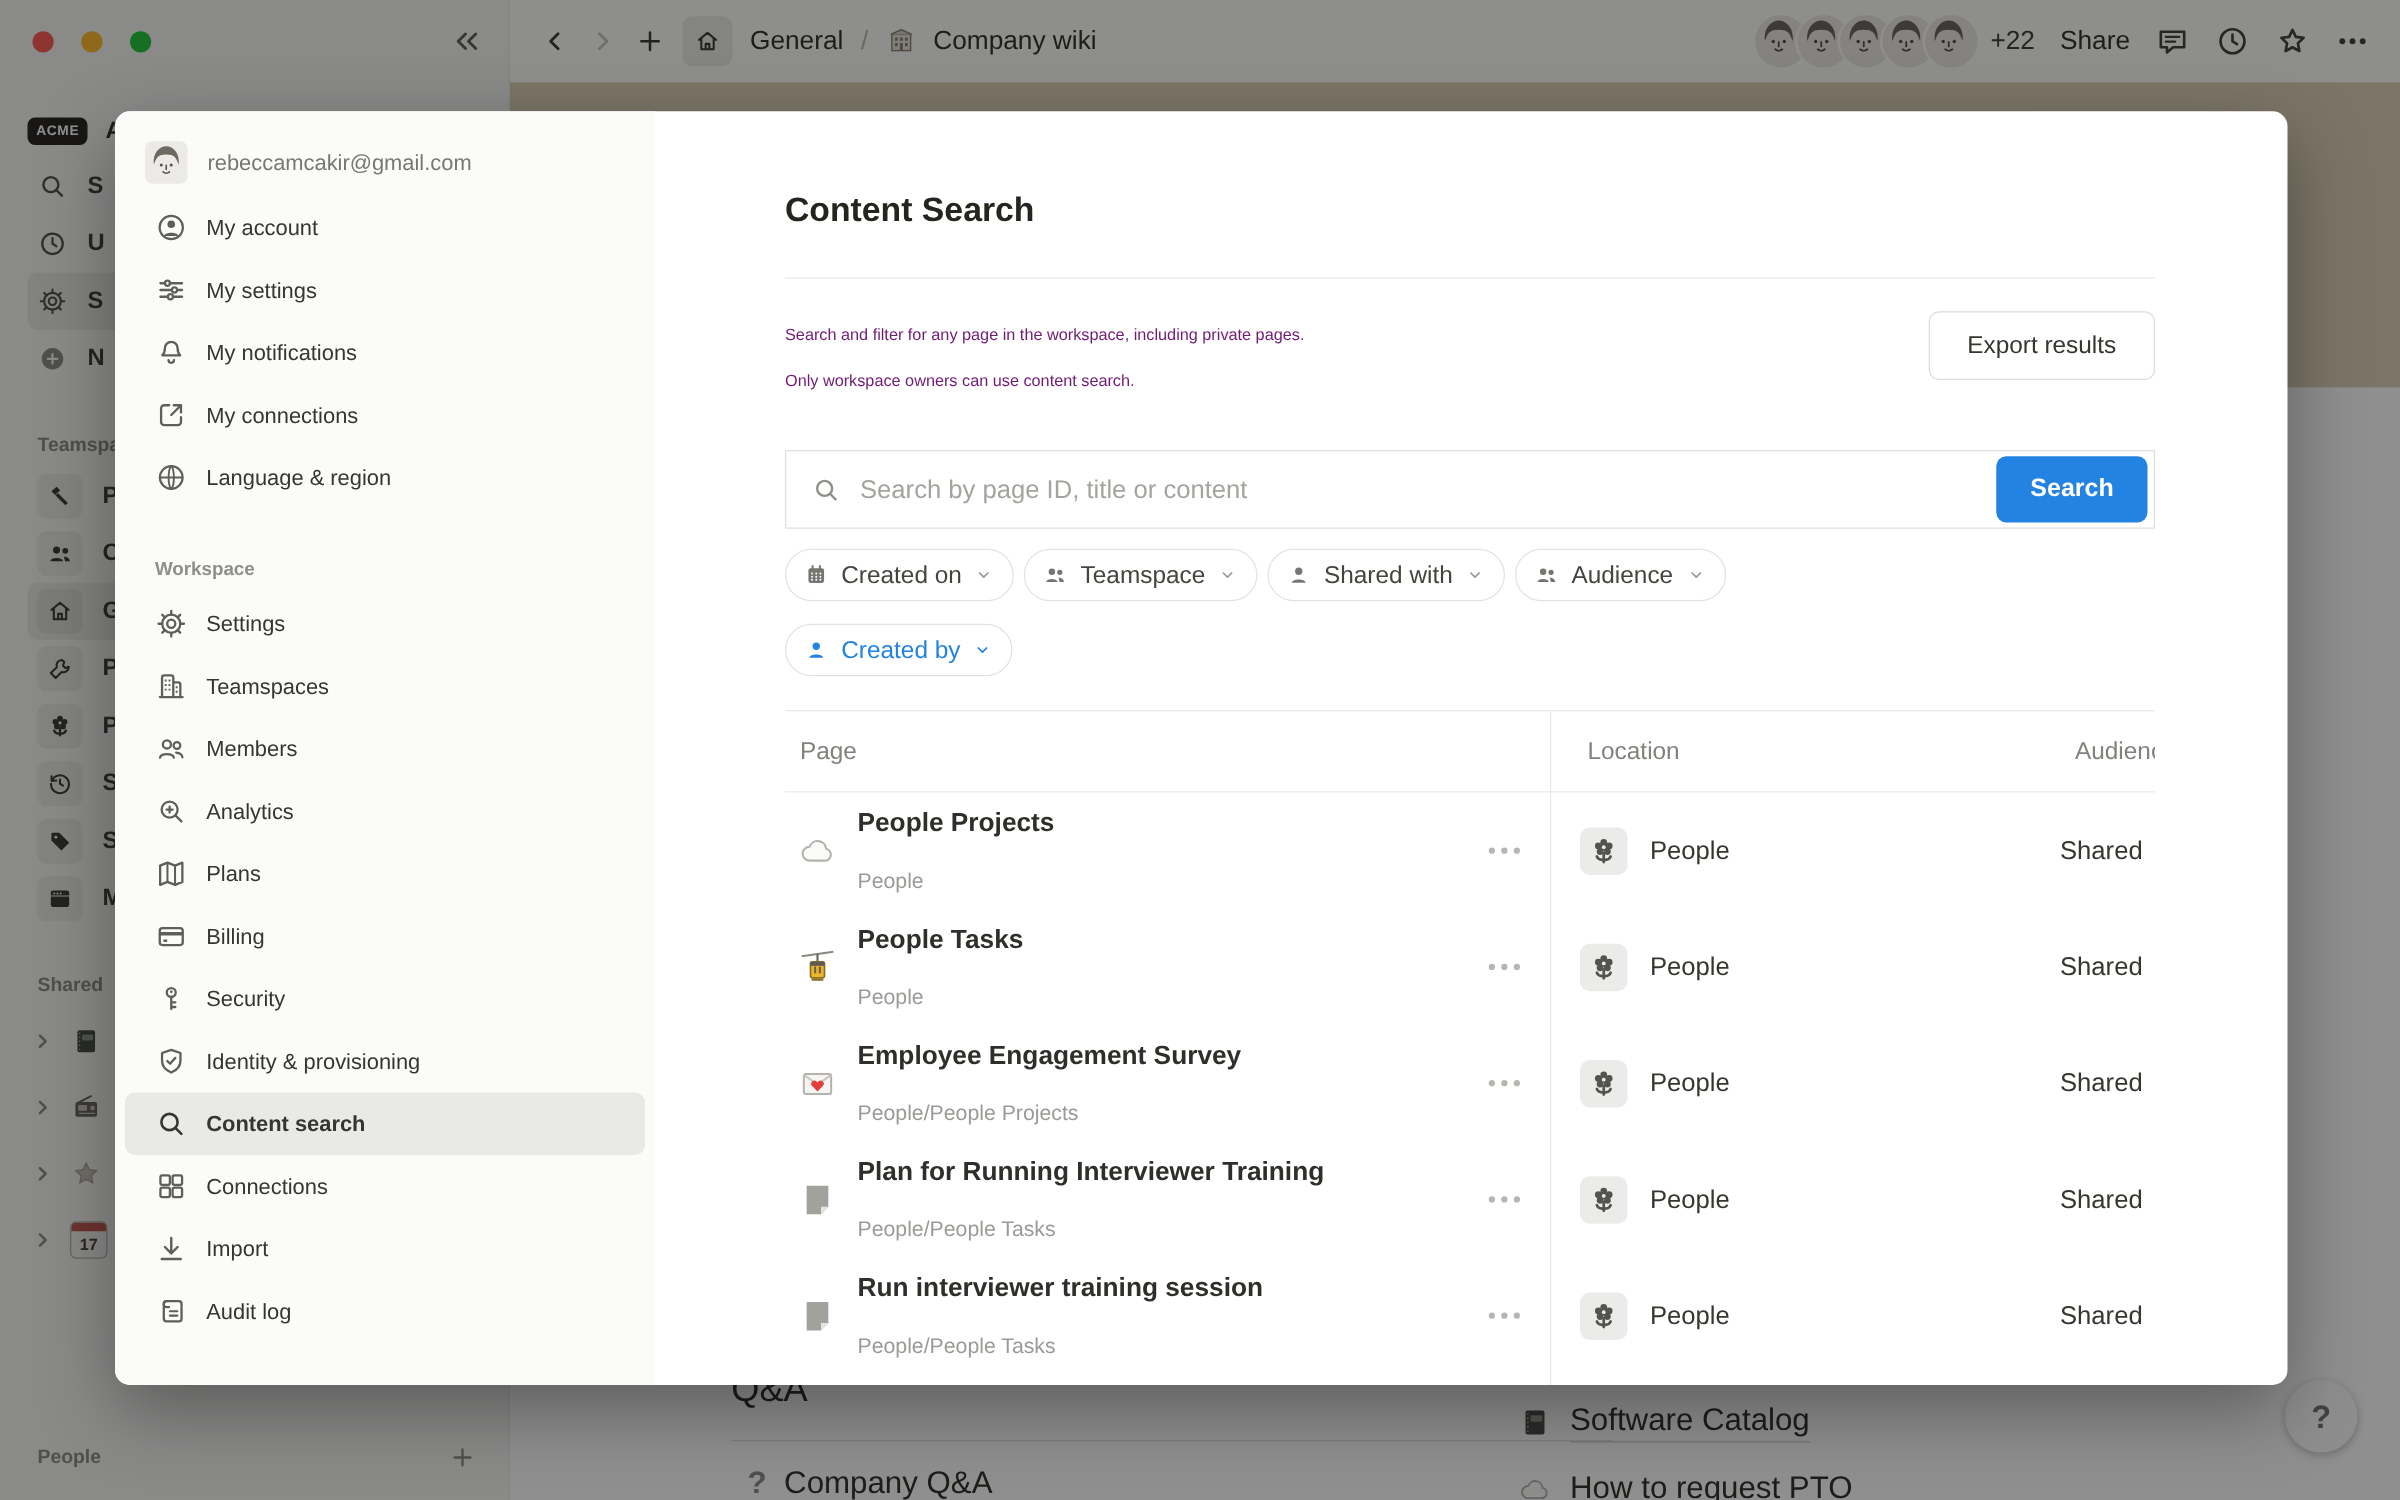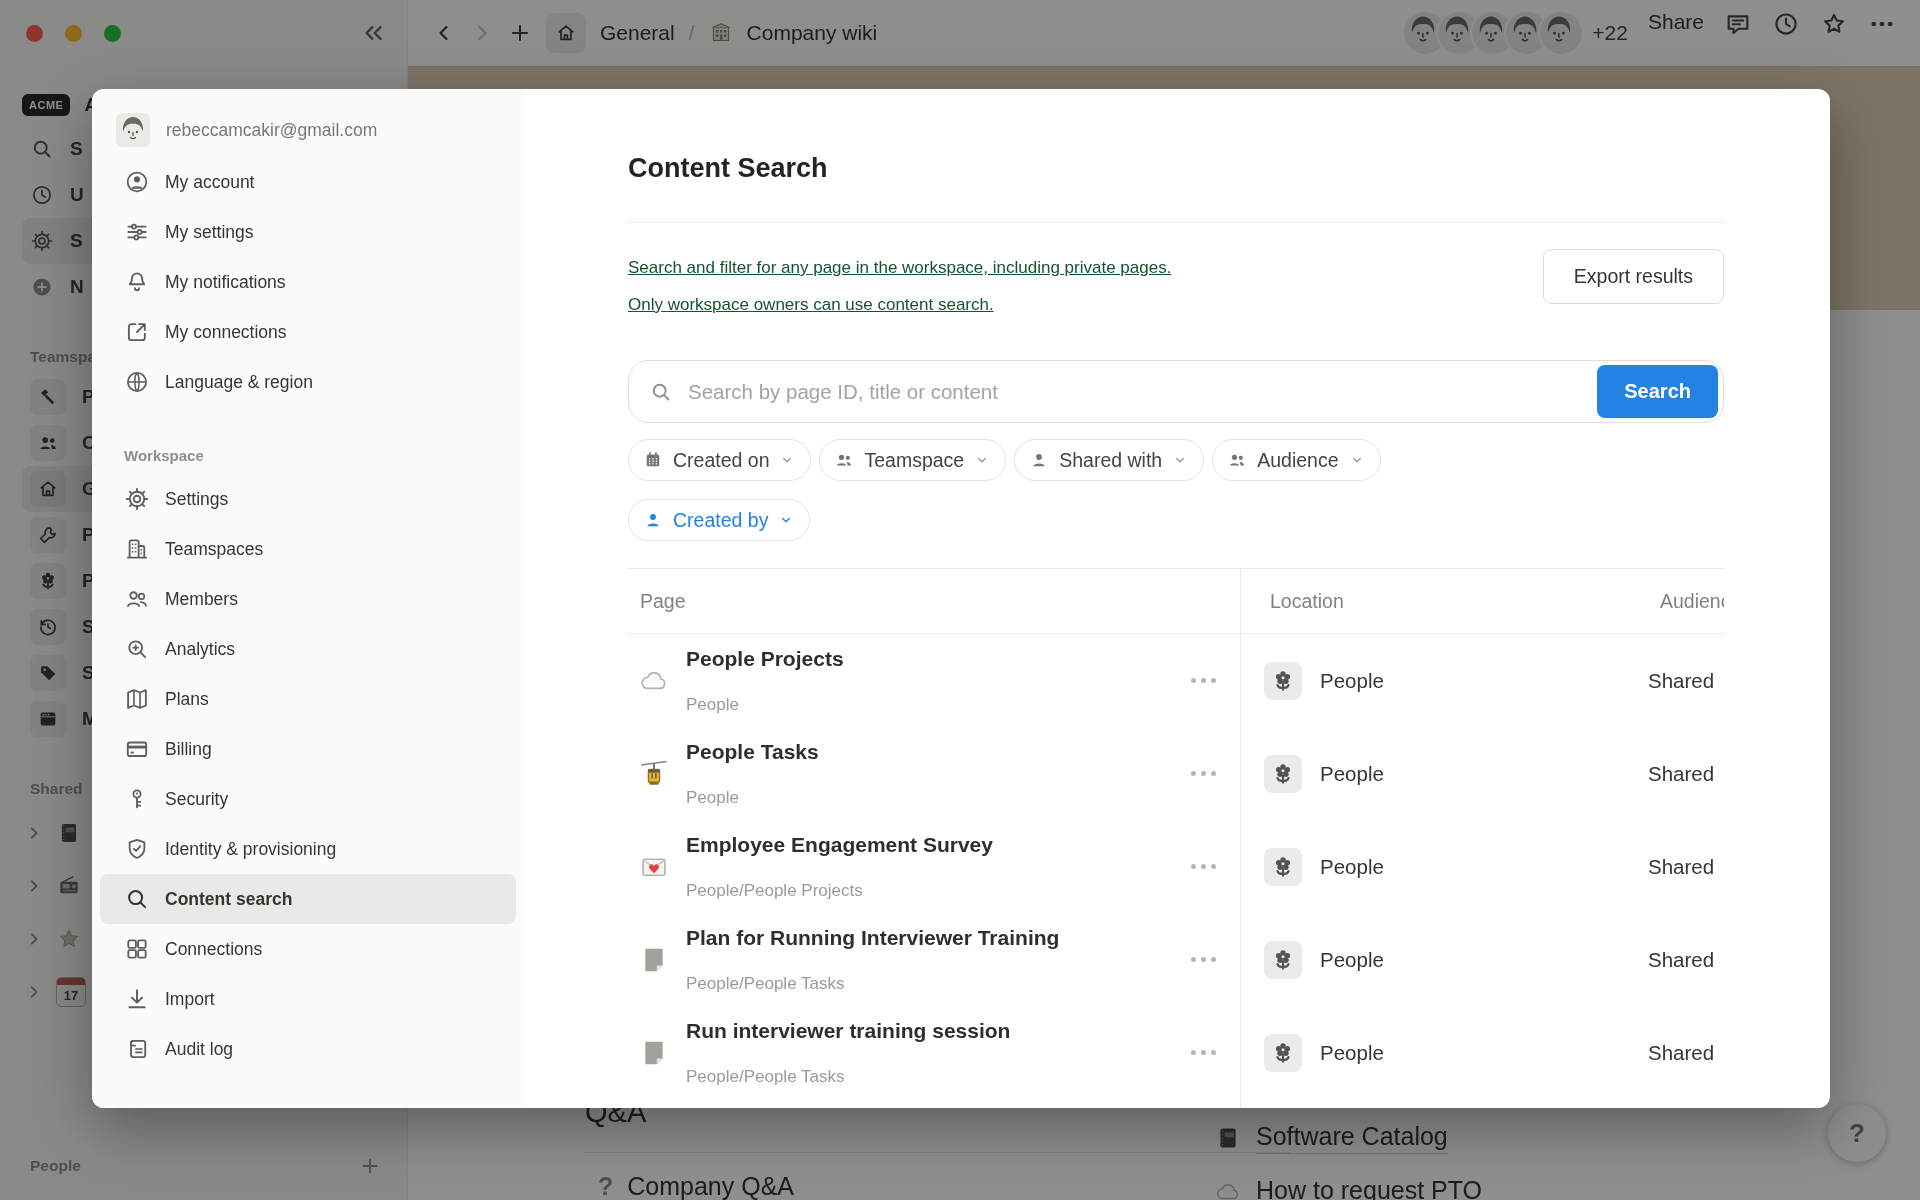--- a/index.html
+++ b/index.html
@@ -11,21 +11,21 @@
   .topbar-left{width:408px;height:100%;background:#f6f6f4;border-right:1px solid #e9e9e7;display:flex;align-items:center;padding:0 20px 0 26px;box-sizing:border-box;}
   .tl{width:17px;height:17px;border-radius:50%;margin-right:22px;}
   .tl.red{background:#ff5f57}.tl.yellow{background:#febc2e}.tl.green{background:#28c840}
   .collapse{margin-left:auto;color:#63625e;}
   .topbar-main{flex:1;display:flex;align-items:center;padding:0 24px;gap:14px;font-size:21px;}
   .navicon{color:#3f3e3a;}
   .navicon.disabled{color:#c6c5c2;}
   .home-badge{width:40px;height:40px;border-radius:8px;background:rgba(0,0,0,.07);display:flex;align-items:center;justify-content:center;color:#3f3e3a;}
   .crumb{color:#37352f;}
   .crumb-sep{color:#b9b8b5;}
-  .topbar-right{margin-left:auto;display:flex;gap:20px;}
+  .topbar-right{margin-left:auto;display:flex;align-items:center;gap:20px;}
   .avatars{display:flex;align-items:center;padding-left:12px;}
   .avatar{width:42px;height:42px;border-radius:50%;margin-left:-12px;border:2px solid #fdfdfc;background:#eceae6;overflow:hidden;}
   .ov{font-size:21px;color:#44433f;margin-left:8px;}
   .tb-ic{color:#45443f;}
   .sidebar{position:absolute;top:66px;left:0;width:408px;bottom:0;background:#f7f7f5;border-right:1px solid #e9e9e7;box-sizing:border-box;}
   .sb-inner{padding:18px 14px 0 22px;}
   .sb-logo-row{display:flex;align-items:center;gap:14px;height:42px;}
   .acme{background:#2b2a27;color:#fff;font-size:11px;font-weight:700;letter-spacing:.5px;border-radius:6px;padding:5px 7px;}
   .sb-ws-name{font-size:19px;font-weight:700;}
   .sb-row{display:flex;align-items:center;gap:16px;height:46px;color:#55534e;font-size:19px;padding-left:8px;border-radius:8px;position:relative;}
@@ -58,24 +58,24 @@
   .menu-item{display:flex;align-items:center;gap:15px;height:50px;padding:0 16px 0 24px;border-radius:8px;font-size:17.5px;color:#37352f;}
   .menu-item .mi{color:#5f5e5b;width:26px;height:26px;flex-shrink:0;}
   .menu-item.active{background:#e9e9e7;font-weight:700;}
   .menu-item.active .mi{color:#37352f;}
   .menu-sec{margin:40px 0 10px;padding:0 24px;font-size:15px;font-weight:700;color:#8f8e8a;}
   
   .content{flex:1;padding:62px 106px 0 104px;box-sizing:border-box;overflow:hidden;position:relative;}
   .c-title{font-size:27px;font-weight:700;line-height:34px;color:#25241f;}
   .c-div{height:1px;background:#e9e9e7;margin-top:37px;}
   .desc-row{display:flex;align-items:flex-start;margin-top:26px;height:74px;}
-  .desc{font-size:17px;line-height:37px;color:#14532d;max-width:920px;text-decoration:underline;}
+  .desc{font-size:13px;line-height:37px;color:#701a75;max-width:920px;}
   .export-btn{margin-left:auto;height:55px;padding:0 30px;display:flex;align-items:center;border:1px solid #dedcd9;
               border-radius:8px;background:#fff;font-size:19.5px;color:#37352f;box-sizing:border-box;cursor:pointer;}
-  .search-box{margin-top:37px;height:63px;border:1px solid #e0dfdc;border-radius:20px;display:flex;align-items:center;
+  .search-box{margin-top:37px;height:63px;border:1px solid #e0dfdc;border-radius:0;display:flex;align-items:center;
               padding:0 5px 0 20px;box-sizing:border-box;}
   .search-box .mag{color:#8f8e8a;margin-right:13px;}
   .search-box input{flex:1;border:none;outline:none;background:transparent;font-size:20.5px;color:#37352f;
                     font-family:"Liberation Sans","DejaVu Sans",sans-serif;}
   .search-box input::placeholder{color:#a5a39e;}
   .search-btn{height:53px;padding:0 27px;background:#2383e2;color:#fff;border:none;border-radius:8px;font-size:20px;
               font-weight:600;display:flex;align-items:center;cursor:pointer;
               font-family:"Liberation Sans","DejaVu Sans",sans-serif;}
   .chips{display:flex;gap:8px;margin-top:16px;}
   .chips.second{margin-top:18px;}

